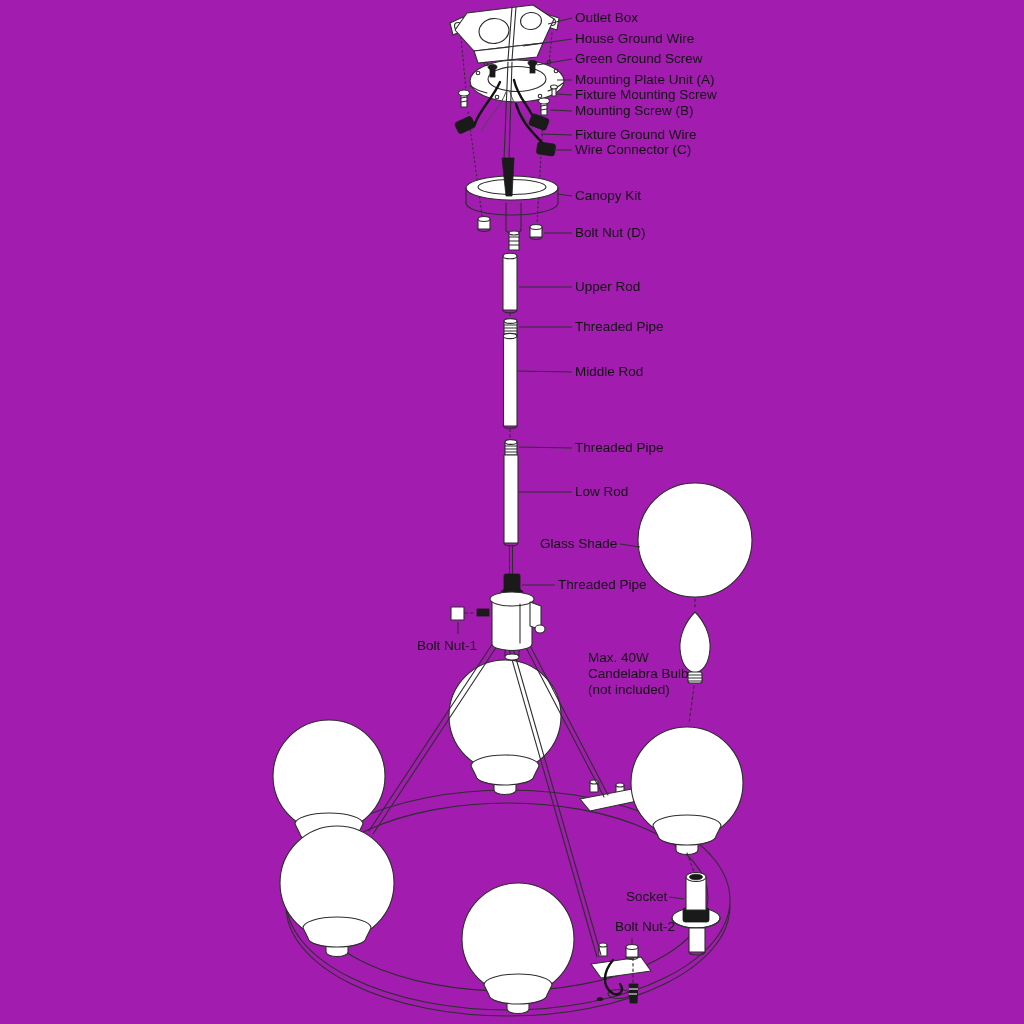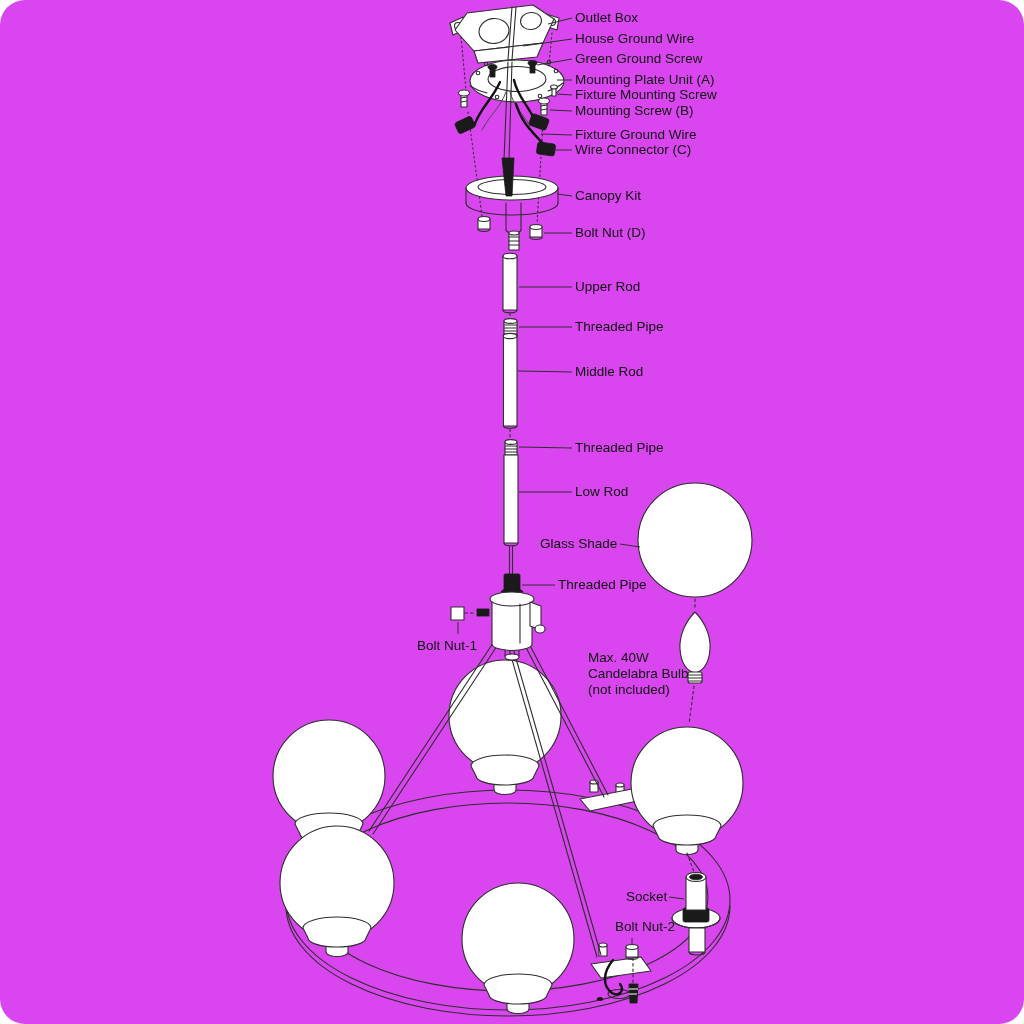--- a/index.html
+++ b/index.html
@@ -1,16 +1,16 @@
 <!DOCTYPE html>
 <html><head>
 <meta charset="utf-8">
 <style>
   html,body{margin:0;padding:0;background:#ffffff;}
-  .stage{width:1024px;height:1024px;position:relative;background:#d946ef;overflow:hidden;border-radius:25px;}
+  .stage{width:1024px;height:1024px;position:relative;background:#a21caf;overflow:hidden;}
   svg{display:block;}
   .ln{fill:none;stroke:#2e2e2e;stroke-width:1.1;stroke-linecap:round;stroke-linejoin:round;}
   .fw{fill:#ffffff;stroke:#2e2e2e;stroke-width:1.1;stroke-linejoin:round;}
   .dk{fill:#1a1a1a;stroke:#1a1a1a;stroke-width:0.8;}
   .wire{fill:none;stroke:#111111;stroke-width:2.4;stroke-linecap:round;}
   .wirethin{fill:none;stroke:#4a4a4a;stroke-width:1;stroke-linecap:round;}
   .dash{stroke-dasharray:2.5 3;}
   .dot{stroke-dasharray:1.5 3;}
   .lead{stroke:#2e2e2e;stroke-width:1;fill:none;}
   text{font-family:"Liberation Sans","DejaVu Sans",sans-serif;font-size:13.5px;fill:#111111;}

